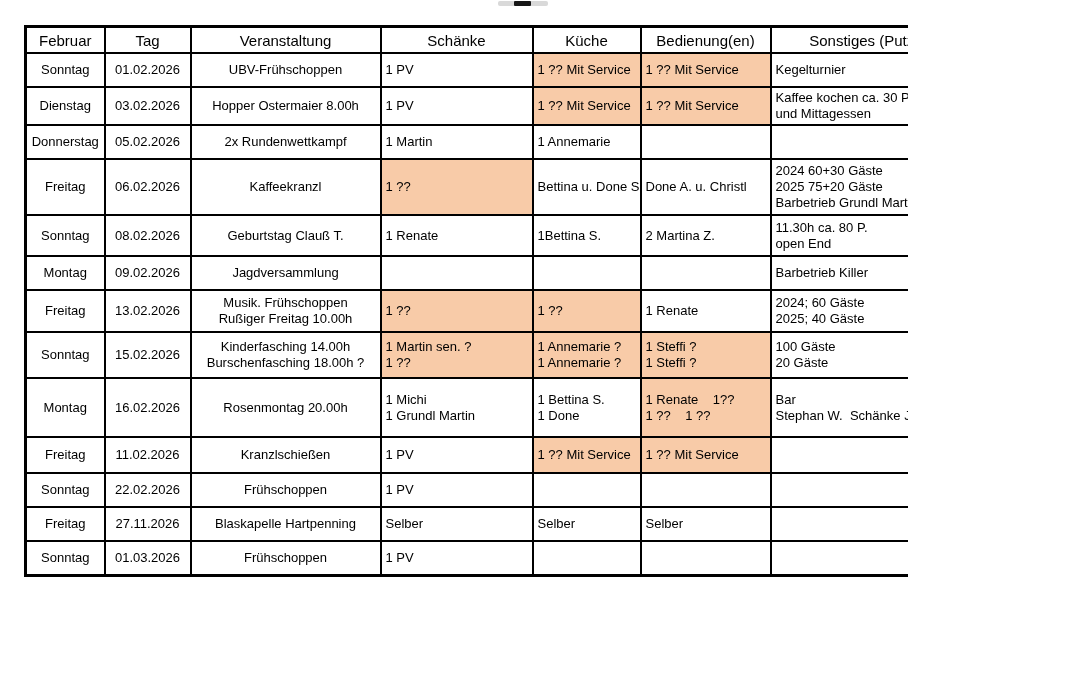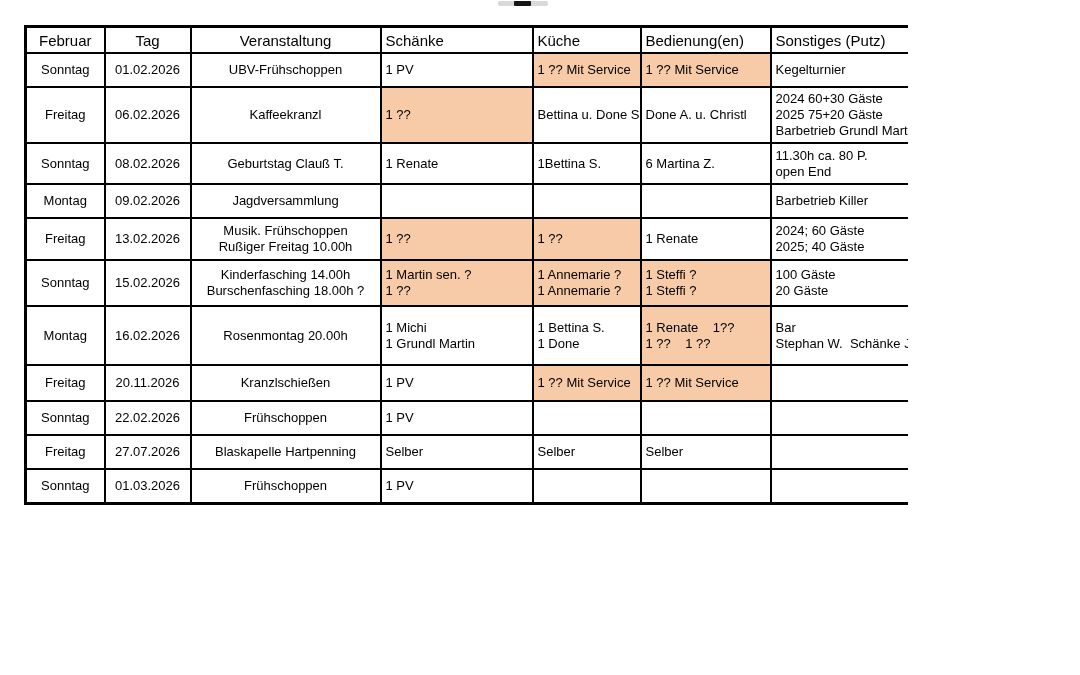--- a/index.html
+++ b/index.html
@@ -56,21 +56,21 @@
   th, td {
     border: 2px solid #000;
     vertical-align: middle;
     overflow: hidden;
     padding: 2px 4px;
     white-space: pre;
   }
   th {
     font-size: 15px;
     font-weight: normal;
-    text-align: left;
+    text-align: center;
     height: 22px;
     padding: 1px 4px;
   }
   td {
     font-size: 13px;
     line-height: 16px;
     text-align: left;
   }
   .center { text-align: center; }
   .hl { background: var(--hl, #f8cba8); }
@@ -109,38 +109,57 @@
     <tbody>
         <tr style="height: 34px;">
           <td class="center">Sonntag</td>
           <td class="center">01.02.2026</td>
           <td class="center">UBV-Frühschoppen</td>
           <td>1 PV</td>
           <td class="hl">1 ?? Mit Service</td>
           <td class="hl">1 ?? Mit Service</td>
           <td>Kegelturnier</td>
         </tr>
+        <tr style="height: 35px;">
+          <td class="center">Dienstag</td>
+          <td class="center">03.02.2026</td>
+          <td class="center">Hopper Ostermaier 8.00h</td>
+          <td>1 PV</td>
+          <td class="hl">1 ?? Mit Service</td>
+          <td class="hl">1 ?? Mit Service</td>
+          <td>Kaffee kochen ca. 30 P.
+und Mittagessen</td>
+        </tr>
+        <tr style="height: 34px;">
+          <td class="center">Donnerstag</td>
+          <td class="center">05.02.2026</td>
+          <td class="center">2x Rundenwettkampf</td>
+          <td>1 Martin</td>
+          <td>1 Annemarie</td>
+          <td></td>
+          <td></td>
+        </tr>
         <tr style="height: 56px;">
           <td class="center">Freitag</td>
           <td class="center">06.02.2026</td>
           <td class="center">Kaffeekranzl</td>
           <td class="hl">1 ??</td>
           <td>Bettina u. Done S.</td>
           <td>Done A. u. Christl</td>
           <td>2024 60+30 Gäste
 2025 75+20 Gäste
 Barbetrieb Grundl Martin</td>
         </tr>
         <tr style="height: 41px;">
           <td class="center">Sonntag</td>
           <td class="center">08.02.2026</td>
           <td class="center">Geburtstag Clauß T.</td>
           <td>1 Renate</td>
           <td>1Bettina S.</td>
-          <td>6 Martina Z.</td>
+          <td>2 Martina Z.</td>
           <td>11.30h ca. 80 P.
 open End</td>
         </tr>
         <tr style="height: 34px;">
           <td class="center">Montag</td>
           <td class="center">09.02.2026</td>
           <td class="center">Jagdversammlung</td>
           <td></td>
           <td></td>
           <td></td>
@@ -179,39 +198,39 @@
 1 Grundl Martin</td>
           <td>1 Bettina S.
 1 Done</td>
           <td class="hl">1 Renate    1??
 1 ??    1 ??</td>
           <td>Bar
 Stephan W.  Schänke J.</td>
         </tr>
         <tr style="height: 36px;">
           <td class="center">Freitag</td>
-          <td class="center">20.11.2026</td>
+          <td class="center">11.02.2026</td>
           <td class="center">Kranzlschießen</td>
           <td>1 PV</td>
           <td class="hl">1 ?? Mit Service</td>
           <td class="hl">1 ?? Mit Service</td>
           <td></td>
         </tr>
         <tr style="height: 34px;">
           <td class="center">Sonntag</td>
           <td class="center">22.02.2026</td>
           <td class="center">Frühschoppen</td>
           <td>1 PV</td>
           <td></td>
           <td></td>
           <td></td>
         </tr>
         <tr style="height: 34px;">
           <td class="center">Freitag</td>
-          <td class="center">27.07.2026</td>
+          <td class="center">27.11.2026</td>
           <td class="center">Blaskapelle Hartpenning</td>
           <td>Selber</td>
           <td>Selber</td>
           <td>Selber</td>
           <td></td>
         </tr>
         <tr style="height: 34px;">
           <td class="center">Sonntag</td>
           <td class="center">01.03.2026</td>
           <td class="center">Frühschoppen</td>

